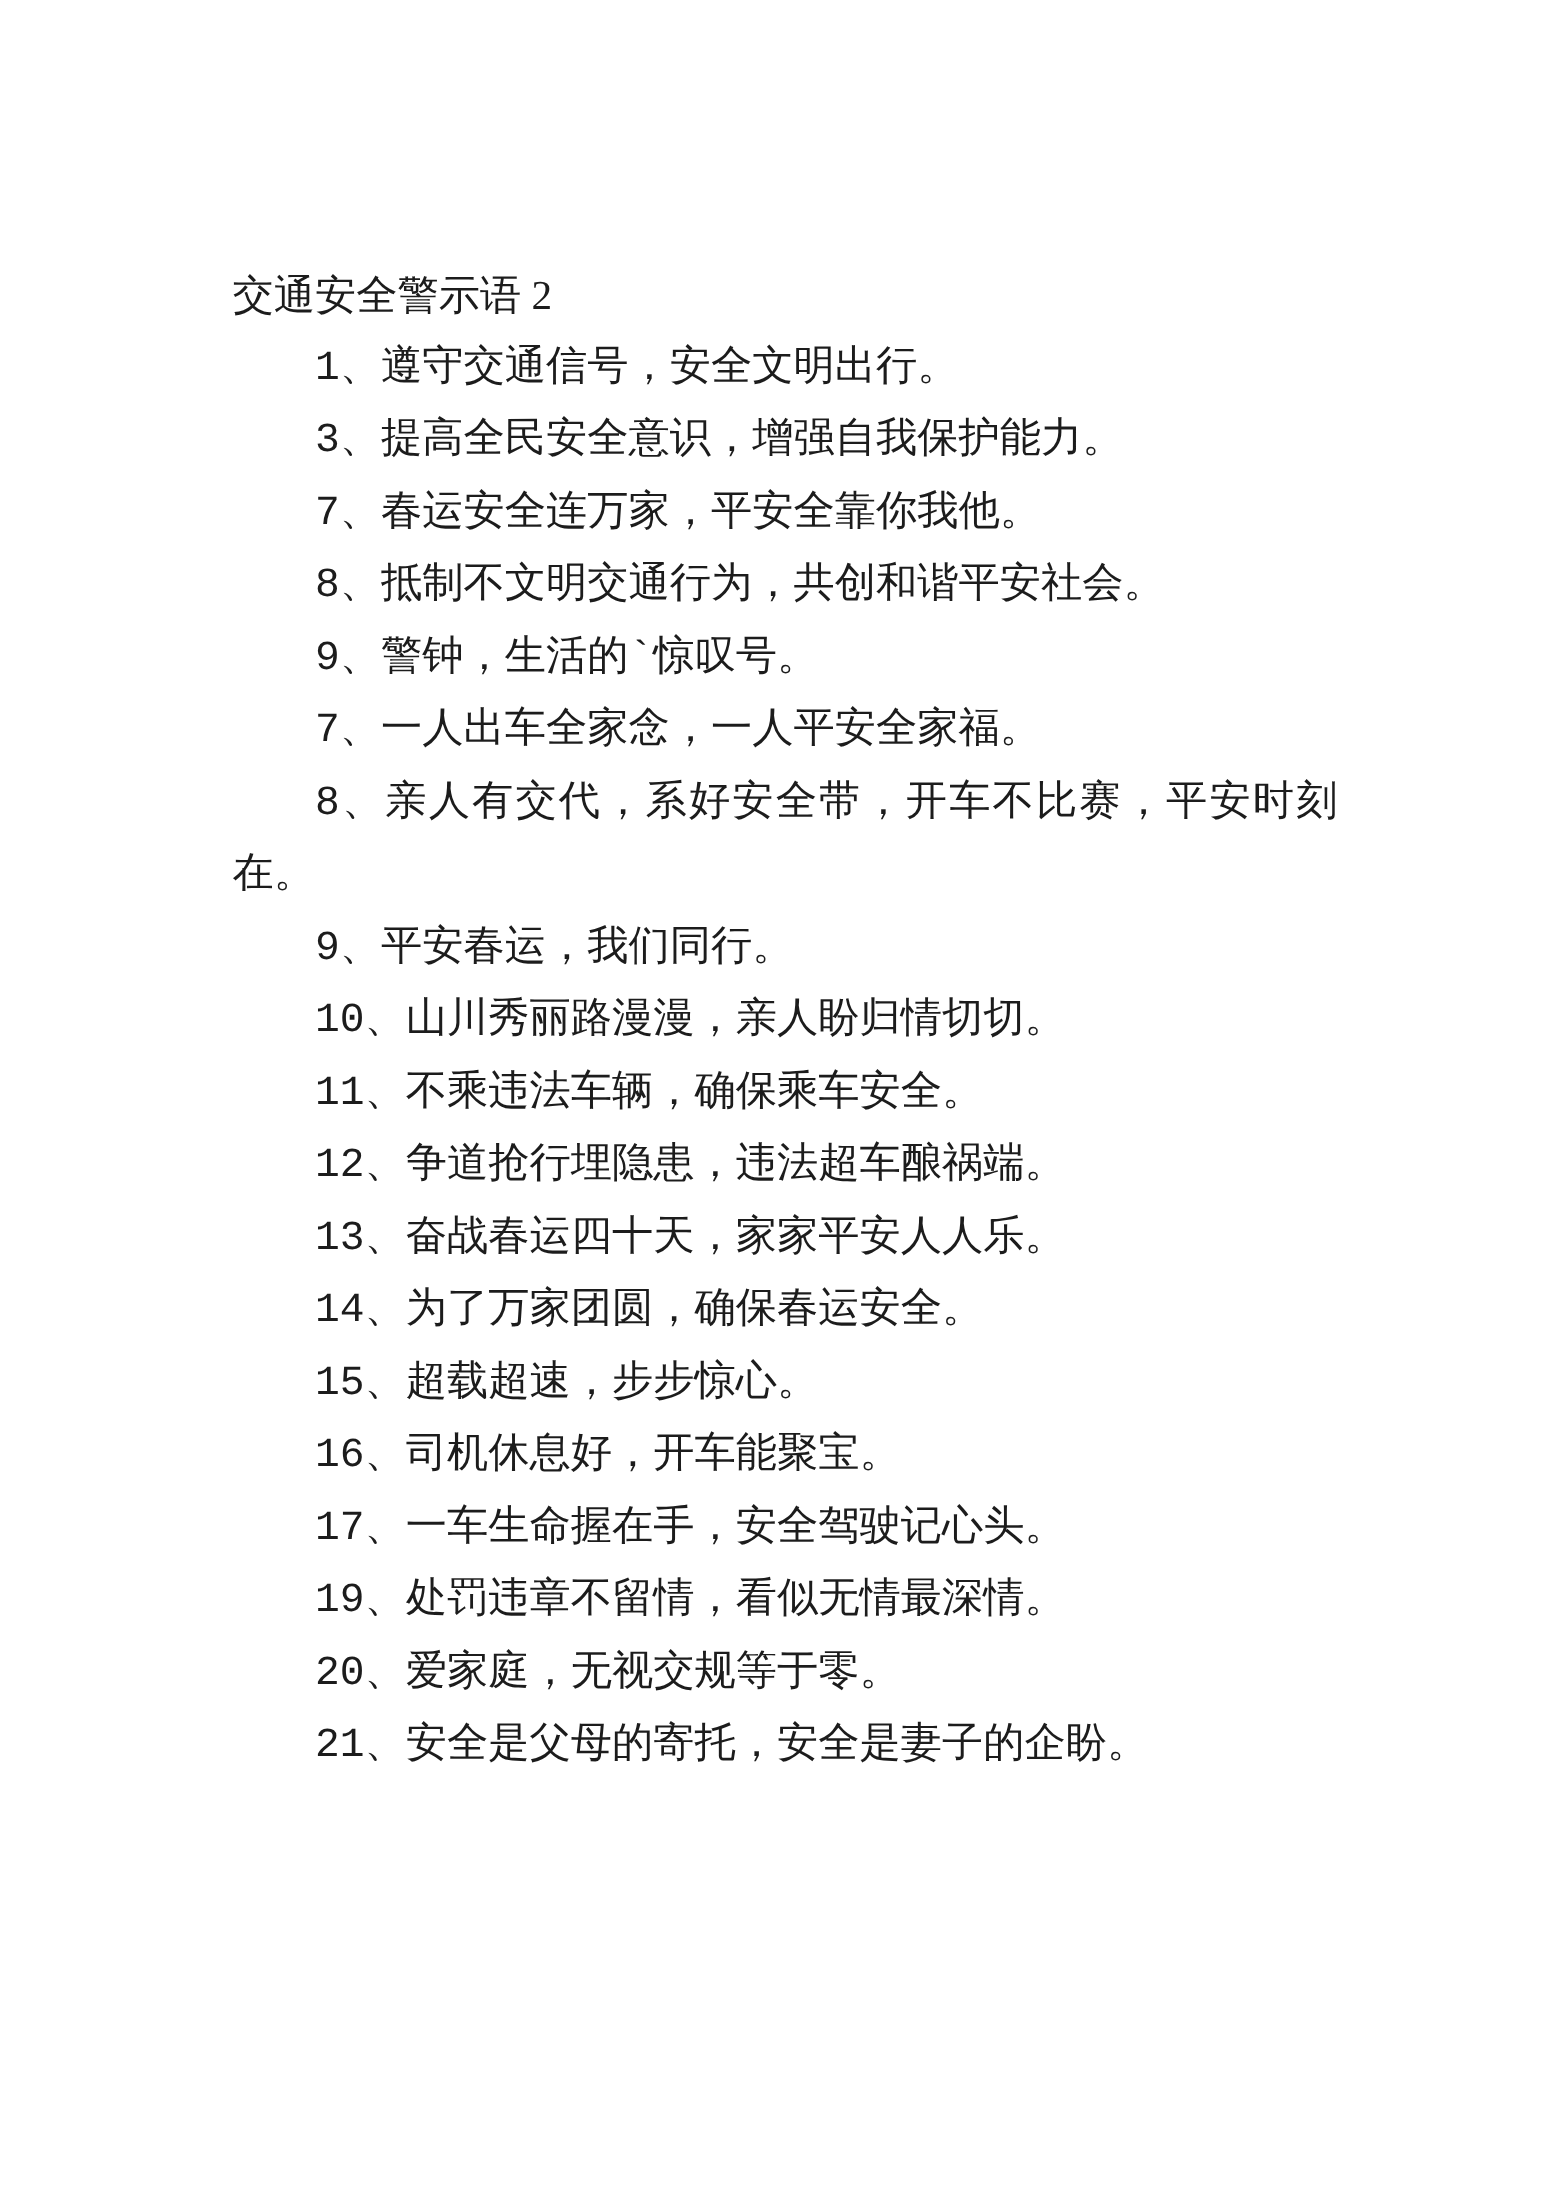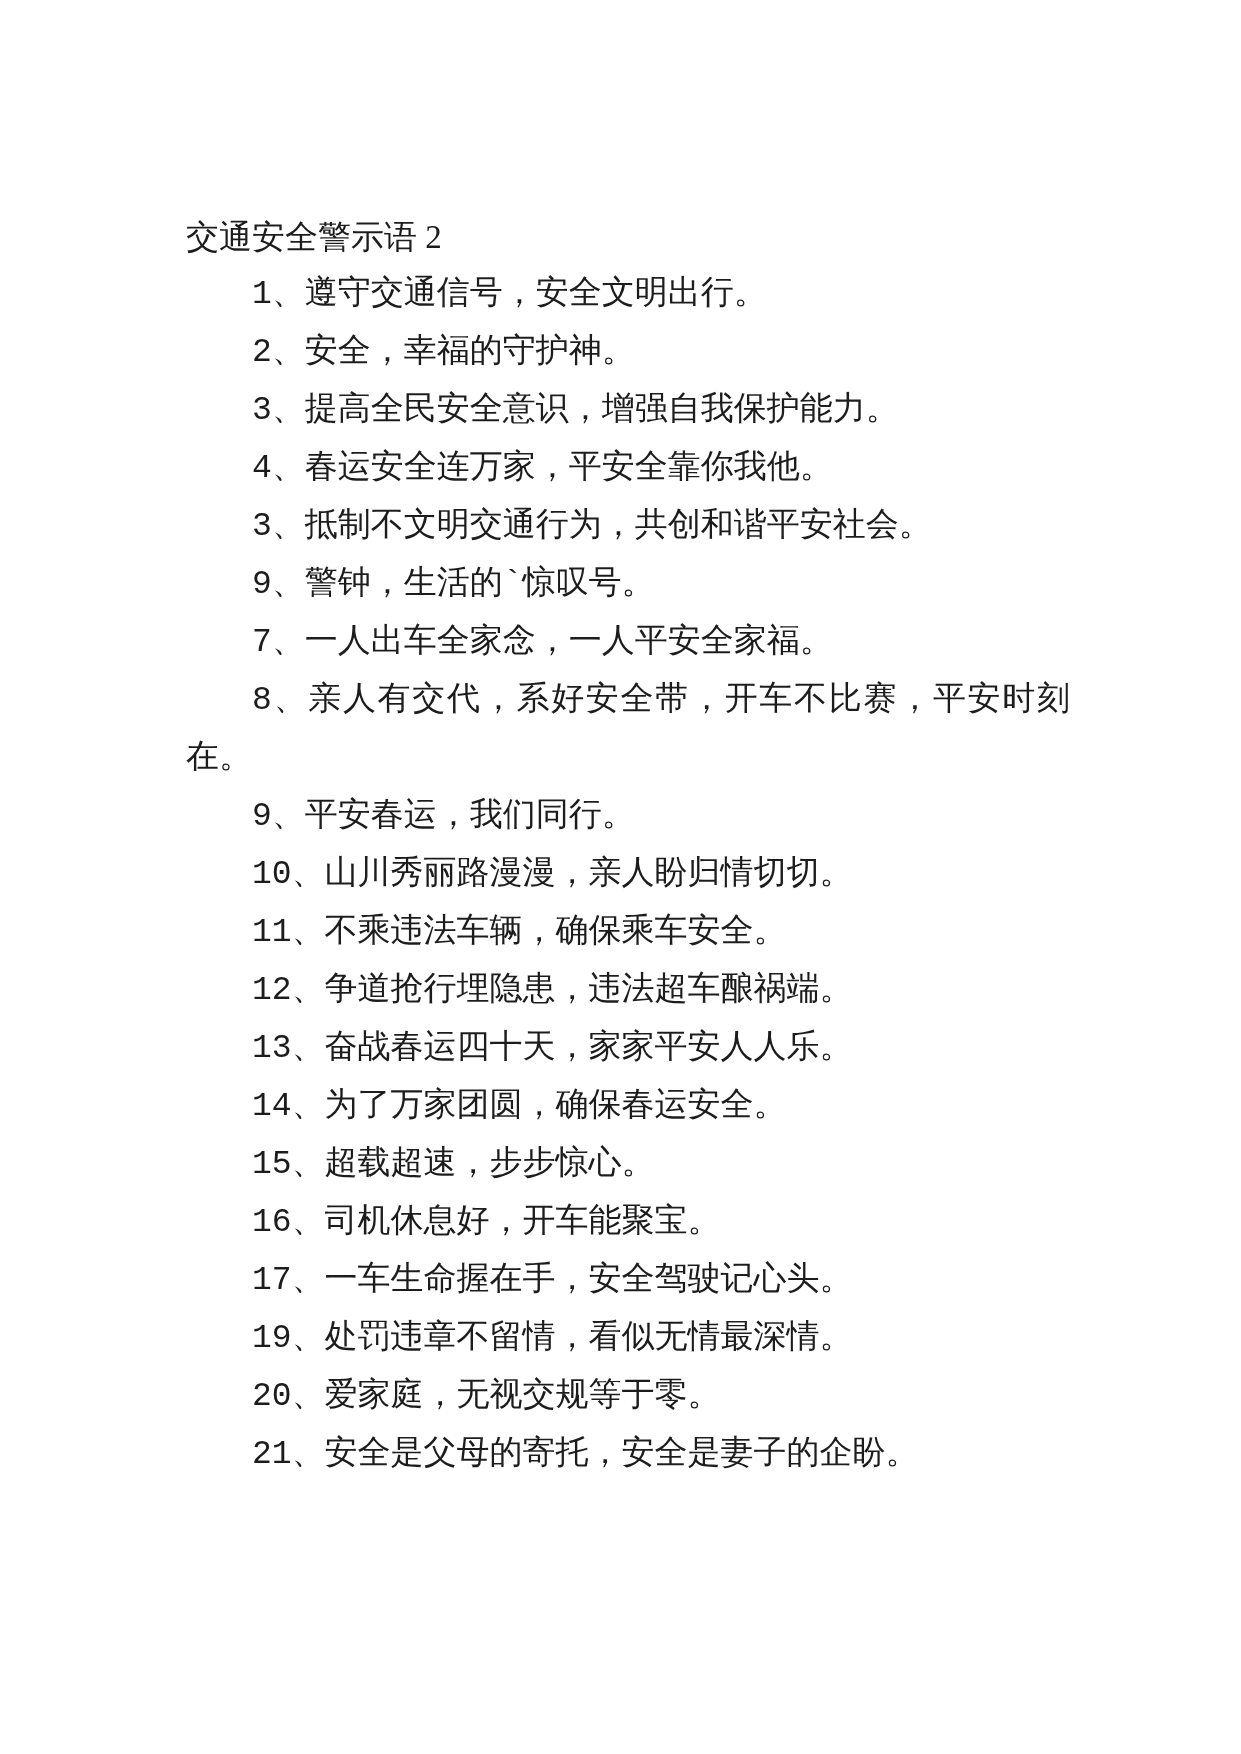--- a/index.html
+++ b/index.html
@@ -39,24 +39,23 @@
     font-family: Liberation Mono, monospace;
   }
 </style>
 </head>
 <body>
 
 <div class="page">
   <p class="doc-title">交通安全警示语 2</p>
   <div id="slogan-list">
       <p class="para">1、遵守交通信号，安全文明出行。</p>
-      <p class="para">2、安全，幸福的守护神。</p>
       <p class="para">3、提高全民安全意识，增强自我保护能力。</p>
-      <p class="para">4、春运安全连万家，平安全靠你我他。</p>
-      <p class="para">3、抵制不文明交通行为，共创和谐平安社会。</p>
+      <p class="para">7、春运安全连万家，平安全靠你我他。</p>
+      <p class="para">8、抵制不文明交通行为，共创和谐平安社会。</p>
       <p class="para">9、警钟，生活的`惊叹号。</p>
       <p class="para">7、一人出车全家念，一人平安全家福。</p>
       <p class="para">8、亲人有交代，系好安全带，开车不比赛，平安时刻在。</p>
       <p class="para">9、平安春运，我们同行。</p>
       <p class="para">10、山川秀丽路漫漫，亲人盼归情切切。</p>
       <p class="para">11、不乘违法车辆，确保乘车安全。</p>
       <p class="para">12、争道抢行埋隐患，违法超车酿祸端。</p>
       <p class="para">13、奋战春运四十天，家家平安人人乐。</p>
       <p class="para">14、为了万家团圆，确保春运安全。</p>
       <p class="para">15、超载超速，步步惊心。</p>

